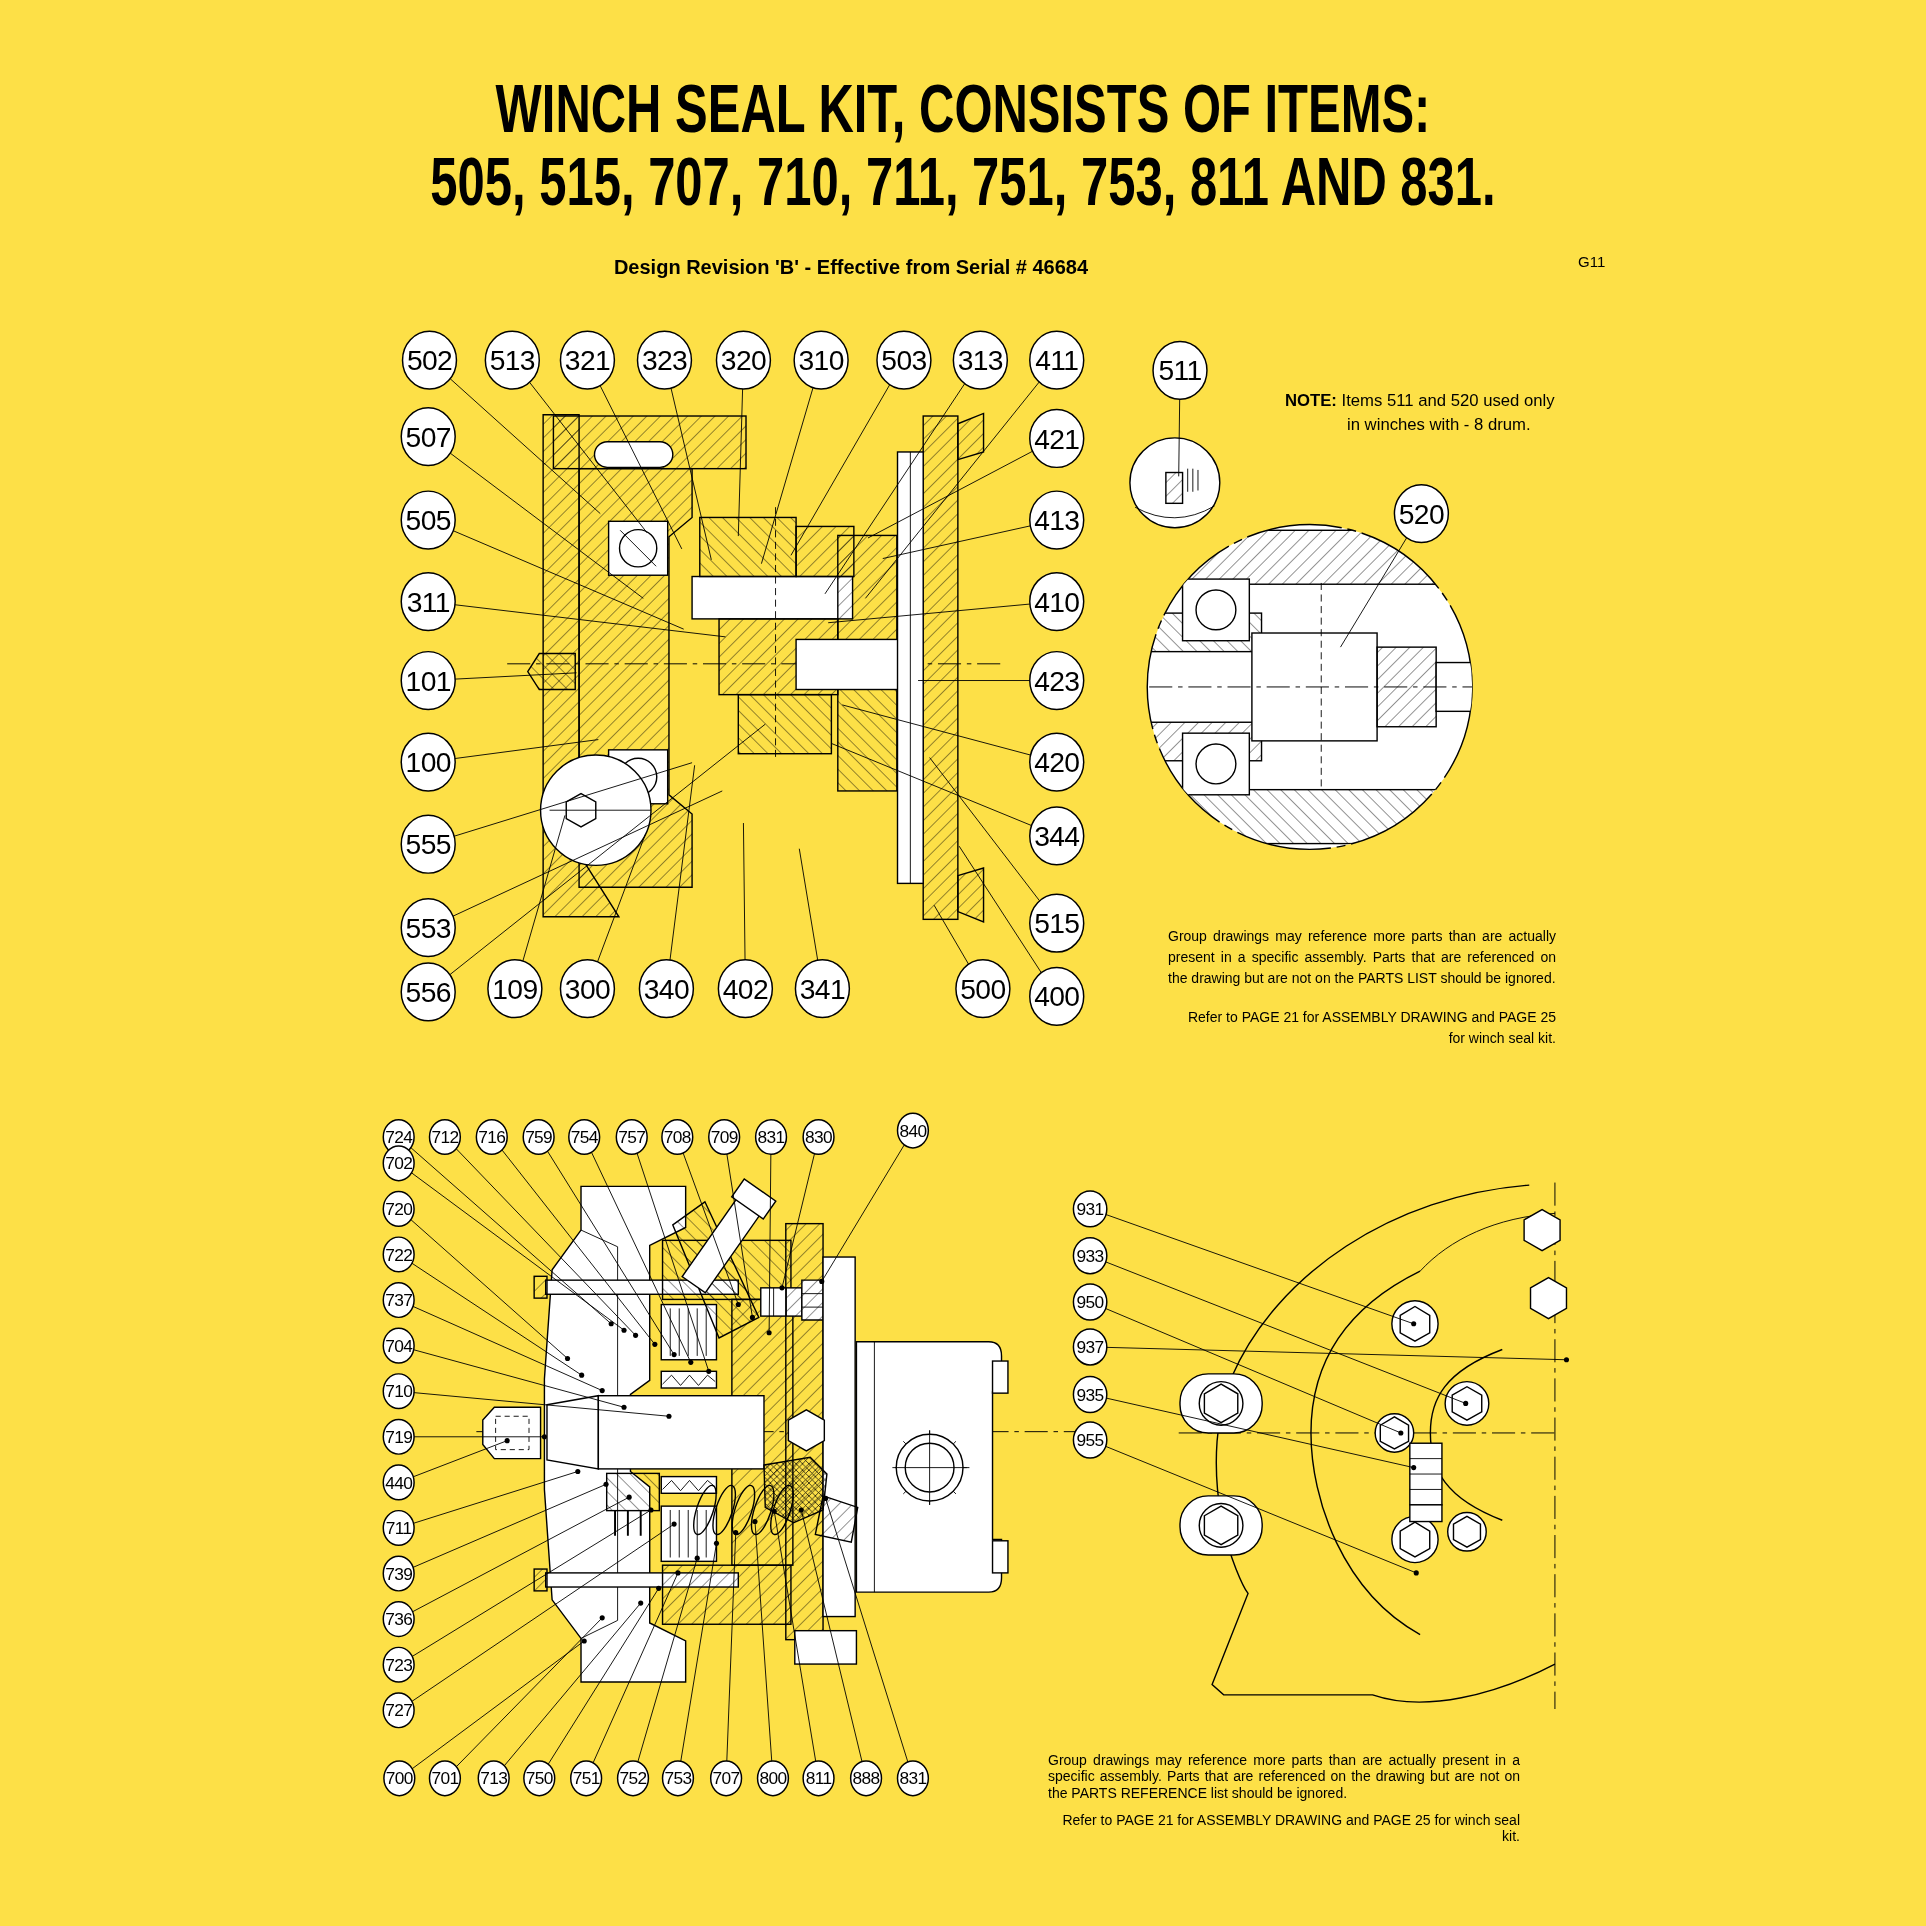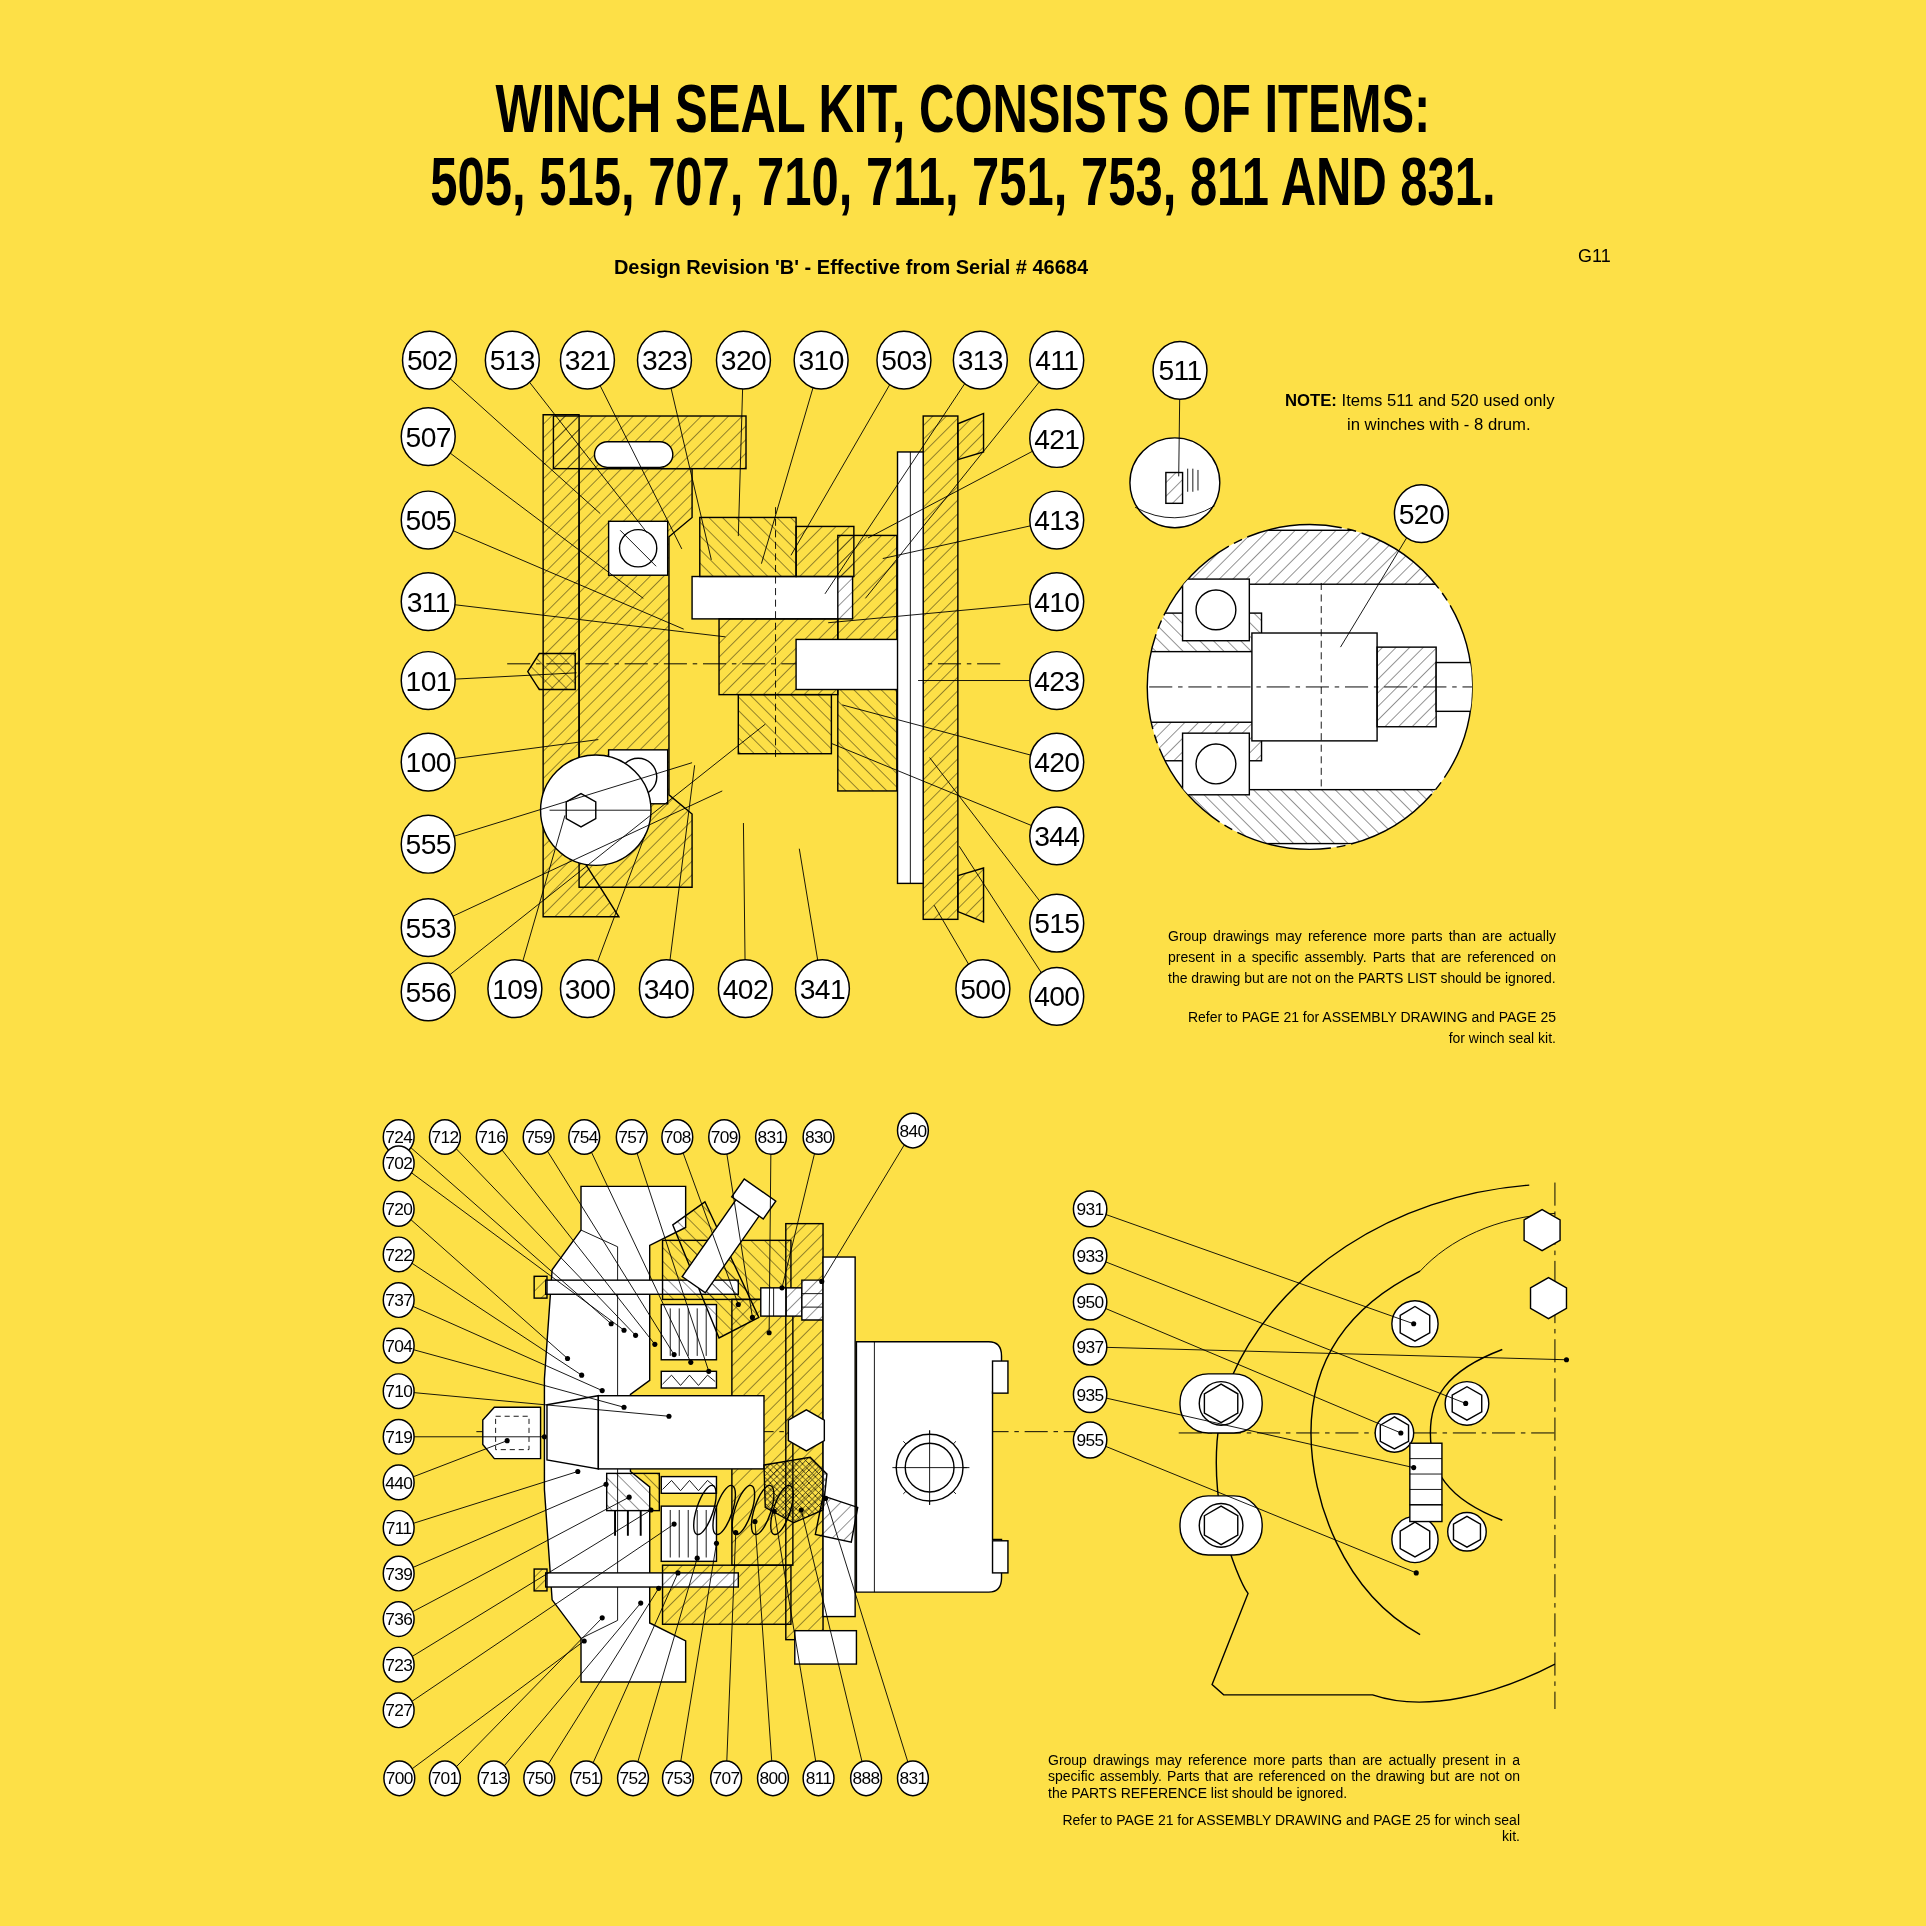--- a/index.html
+++ b/index.html
@@ -3,21 +3,21 @@
 <meta charset="utf-8">
 <style>
   html,body{margin:0;padding:0;background:#fff;}
   .page{position:relative;width:1926px;height:1926px;background:#fde047;color:#000;
         font-family:"Liberation Sans",sans-serif;overflow:hidden;padding-left:36px;}
   .title{position:absolute;top:72px;left:0;width:1926px;text-align:center;
          font-weight:bold;font-size:68px;line-height:1.07;
          transform:scaleX(.72);transform-origin:50% 0;white-space:nowrap;}
   .subtitle{position:absolute;top:256px;left:0;width:1702px;text-align:center;
             font-weight:bold;font-size:20px;}
-  .gcode{position:absolute;left:1578px;top:246px;font-size:18px;text-align:center;}
+  .gcode{position:absolute;left:1578px;top:253px;font-size:15px;text-align:center;}
   .note{position:absolute;left:1285px;top:389px;font-size:16.7px;line-height:24px;width:308px;}
   .note .l2{padding-left:62px;}
   .txtblock{position:absolute;font-size:14px;}
   .disc1{left:1160px;top:918px;width:404px;line-height:21px;}
   .disc2{left:1040px;top:1744px;width:488px;line-height:16.4px;}
   .txtblock p{margin:8px;text-align:justify;}
   .txtblock p.ref{margin-top:18px;text-align:right;}
   .disc2 p.ref{margin-top:10.3px;}
   svg{position:absolute;left:0;top:0;}
   .co{fill:#fff;stroke:#000;stroke-width:2.3;}

